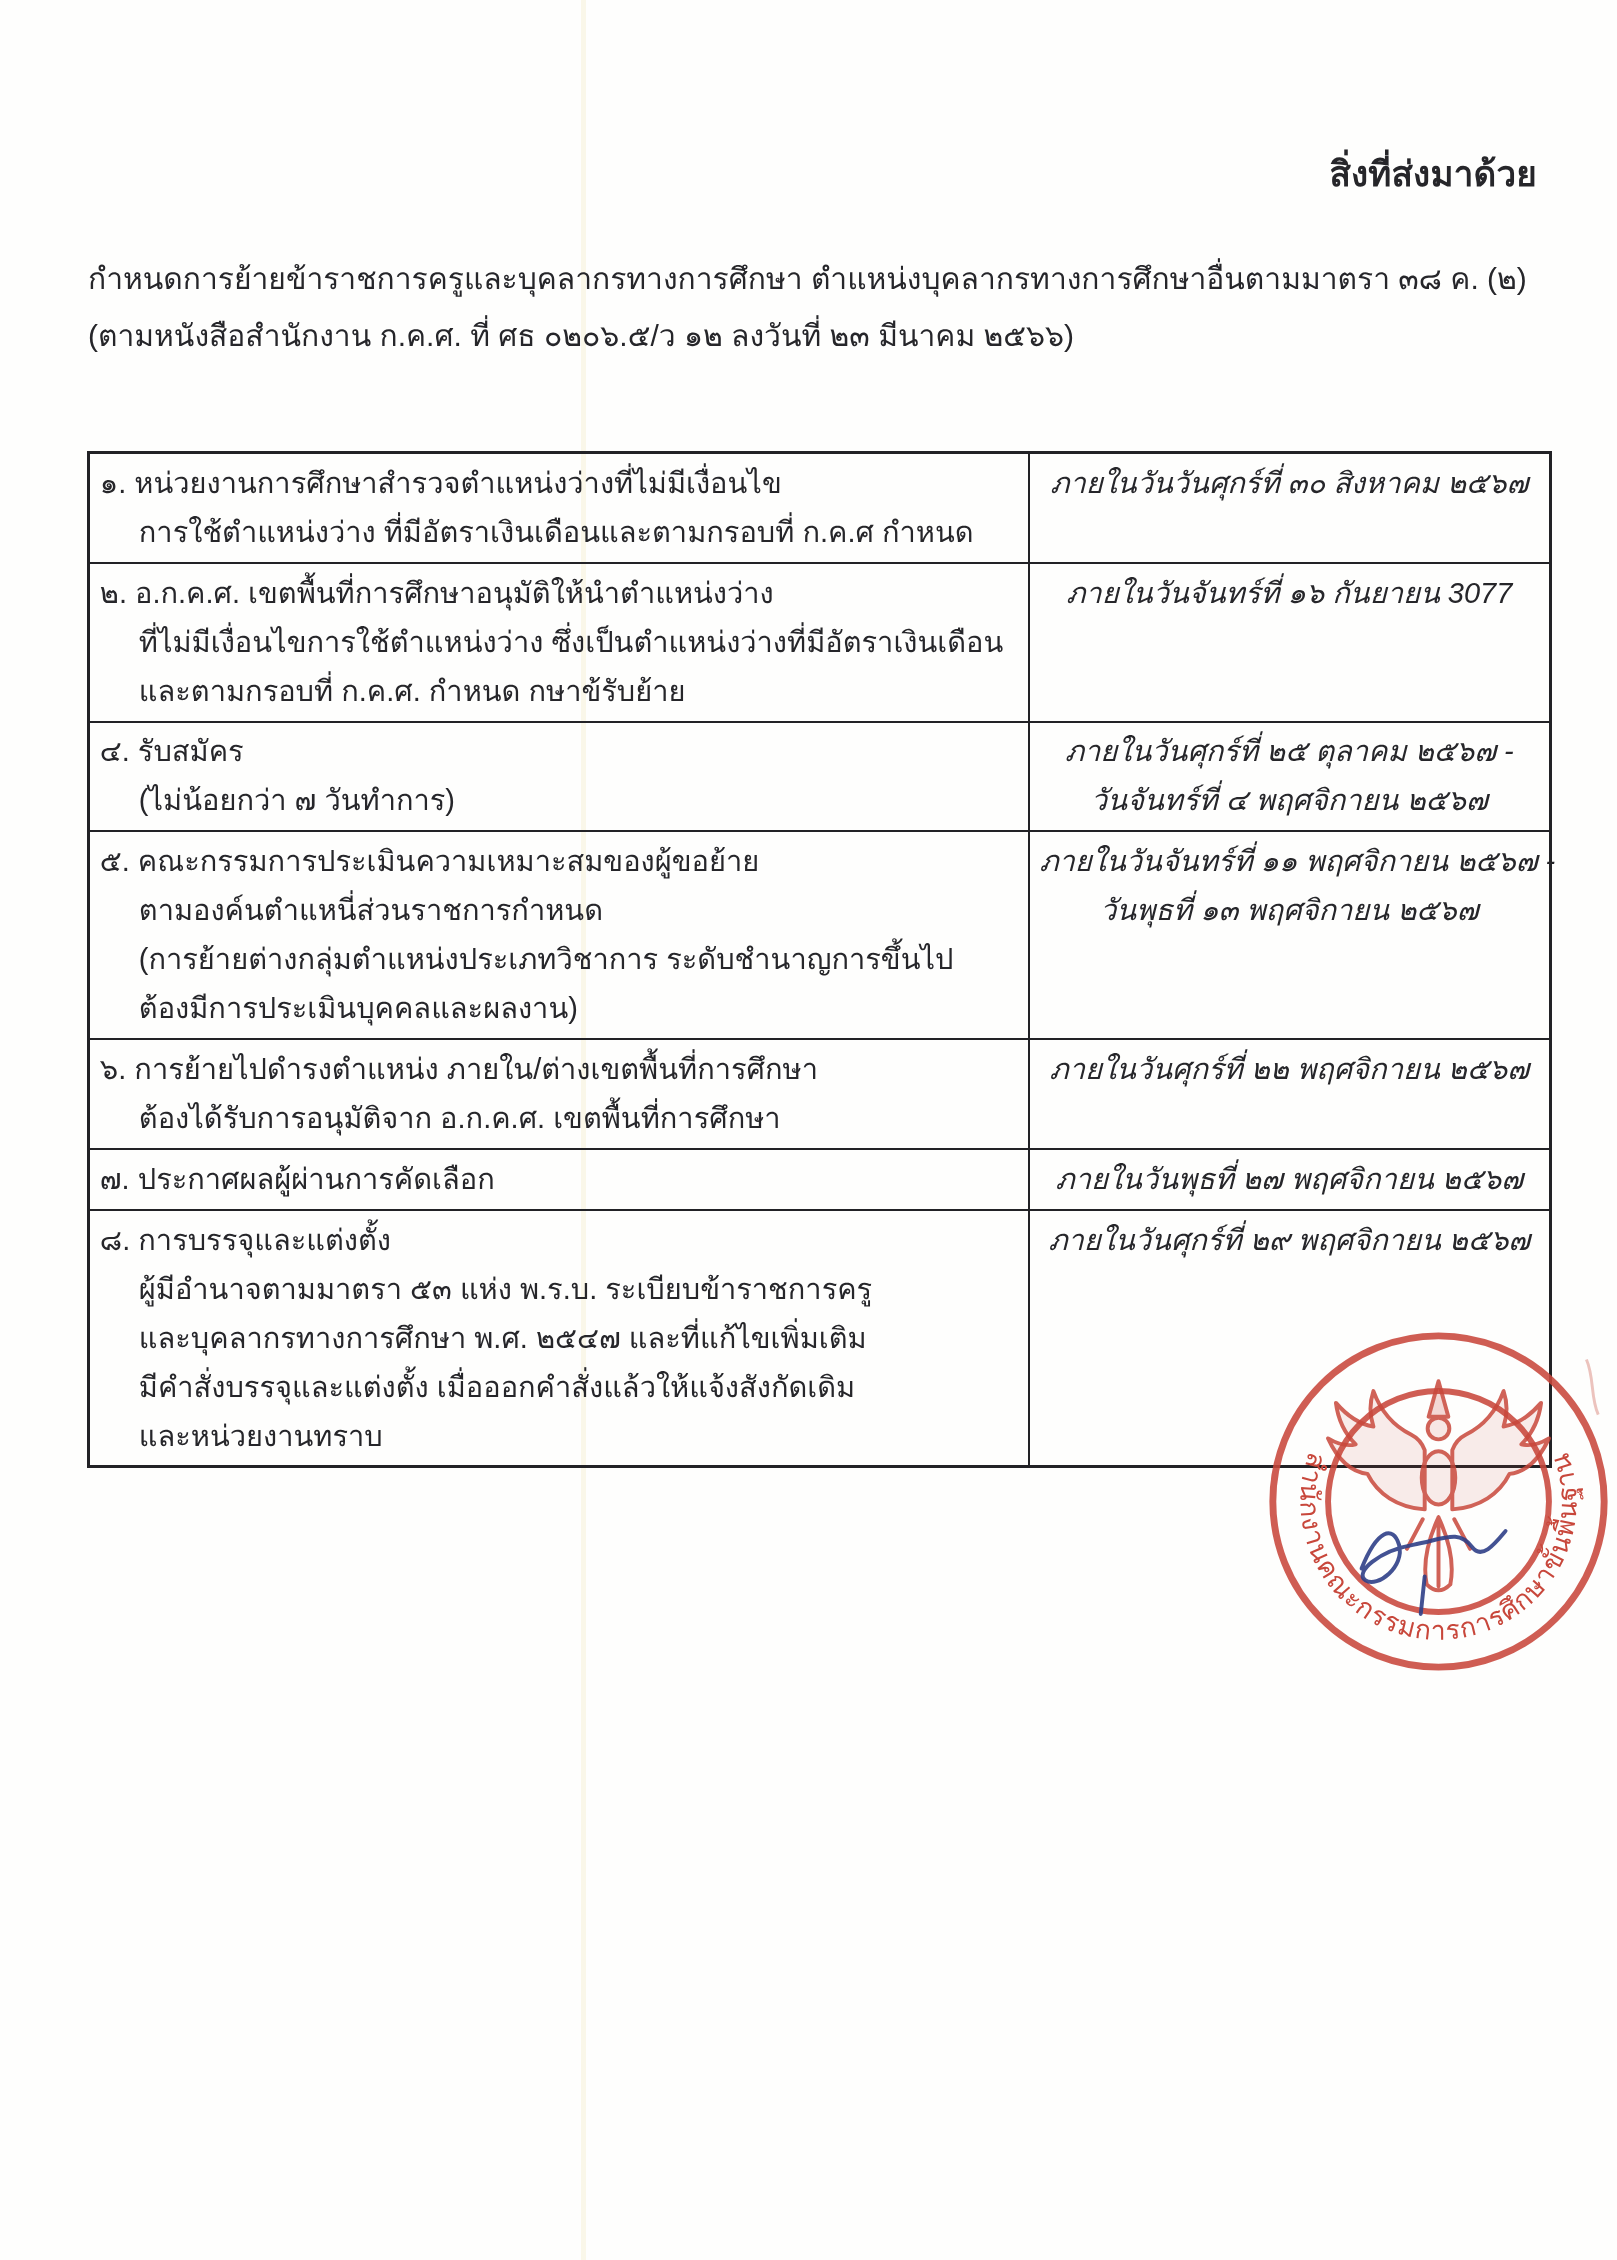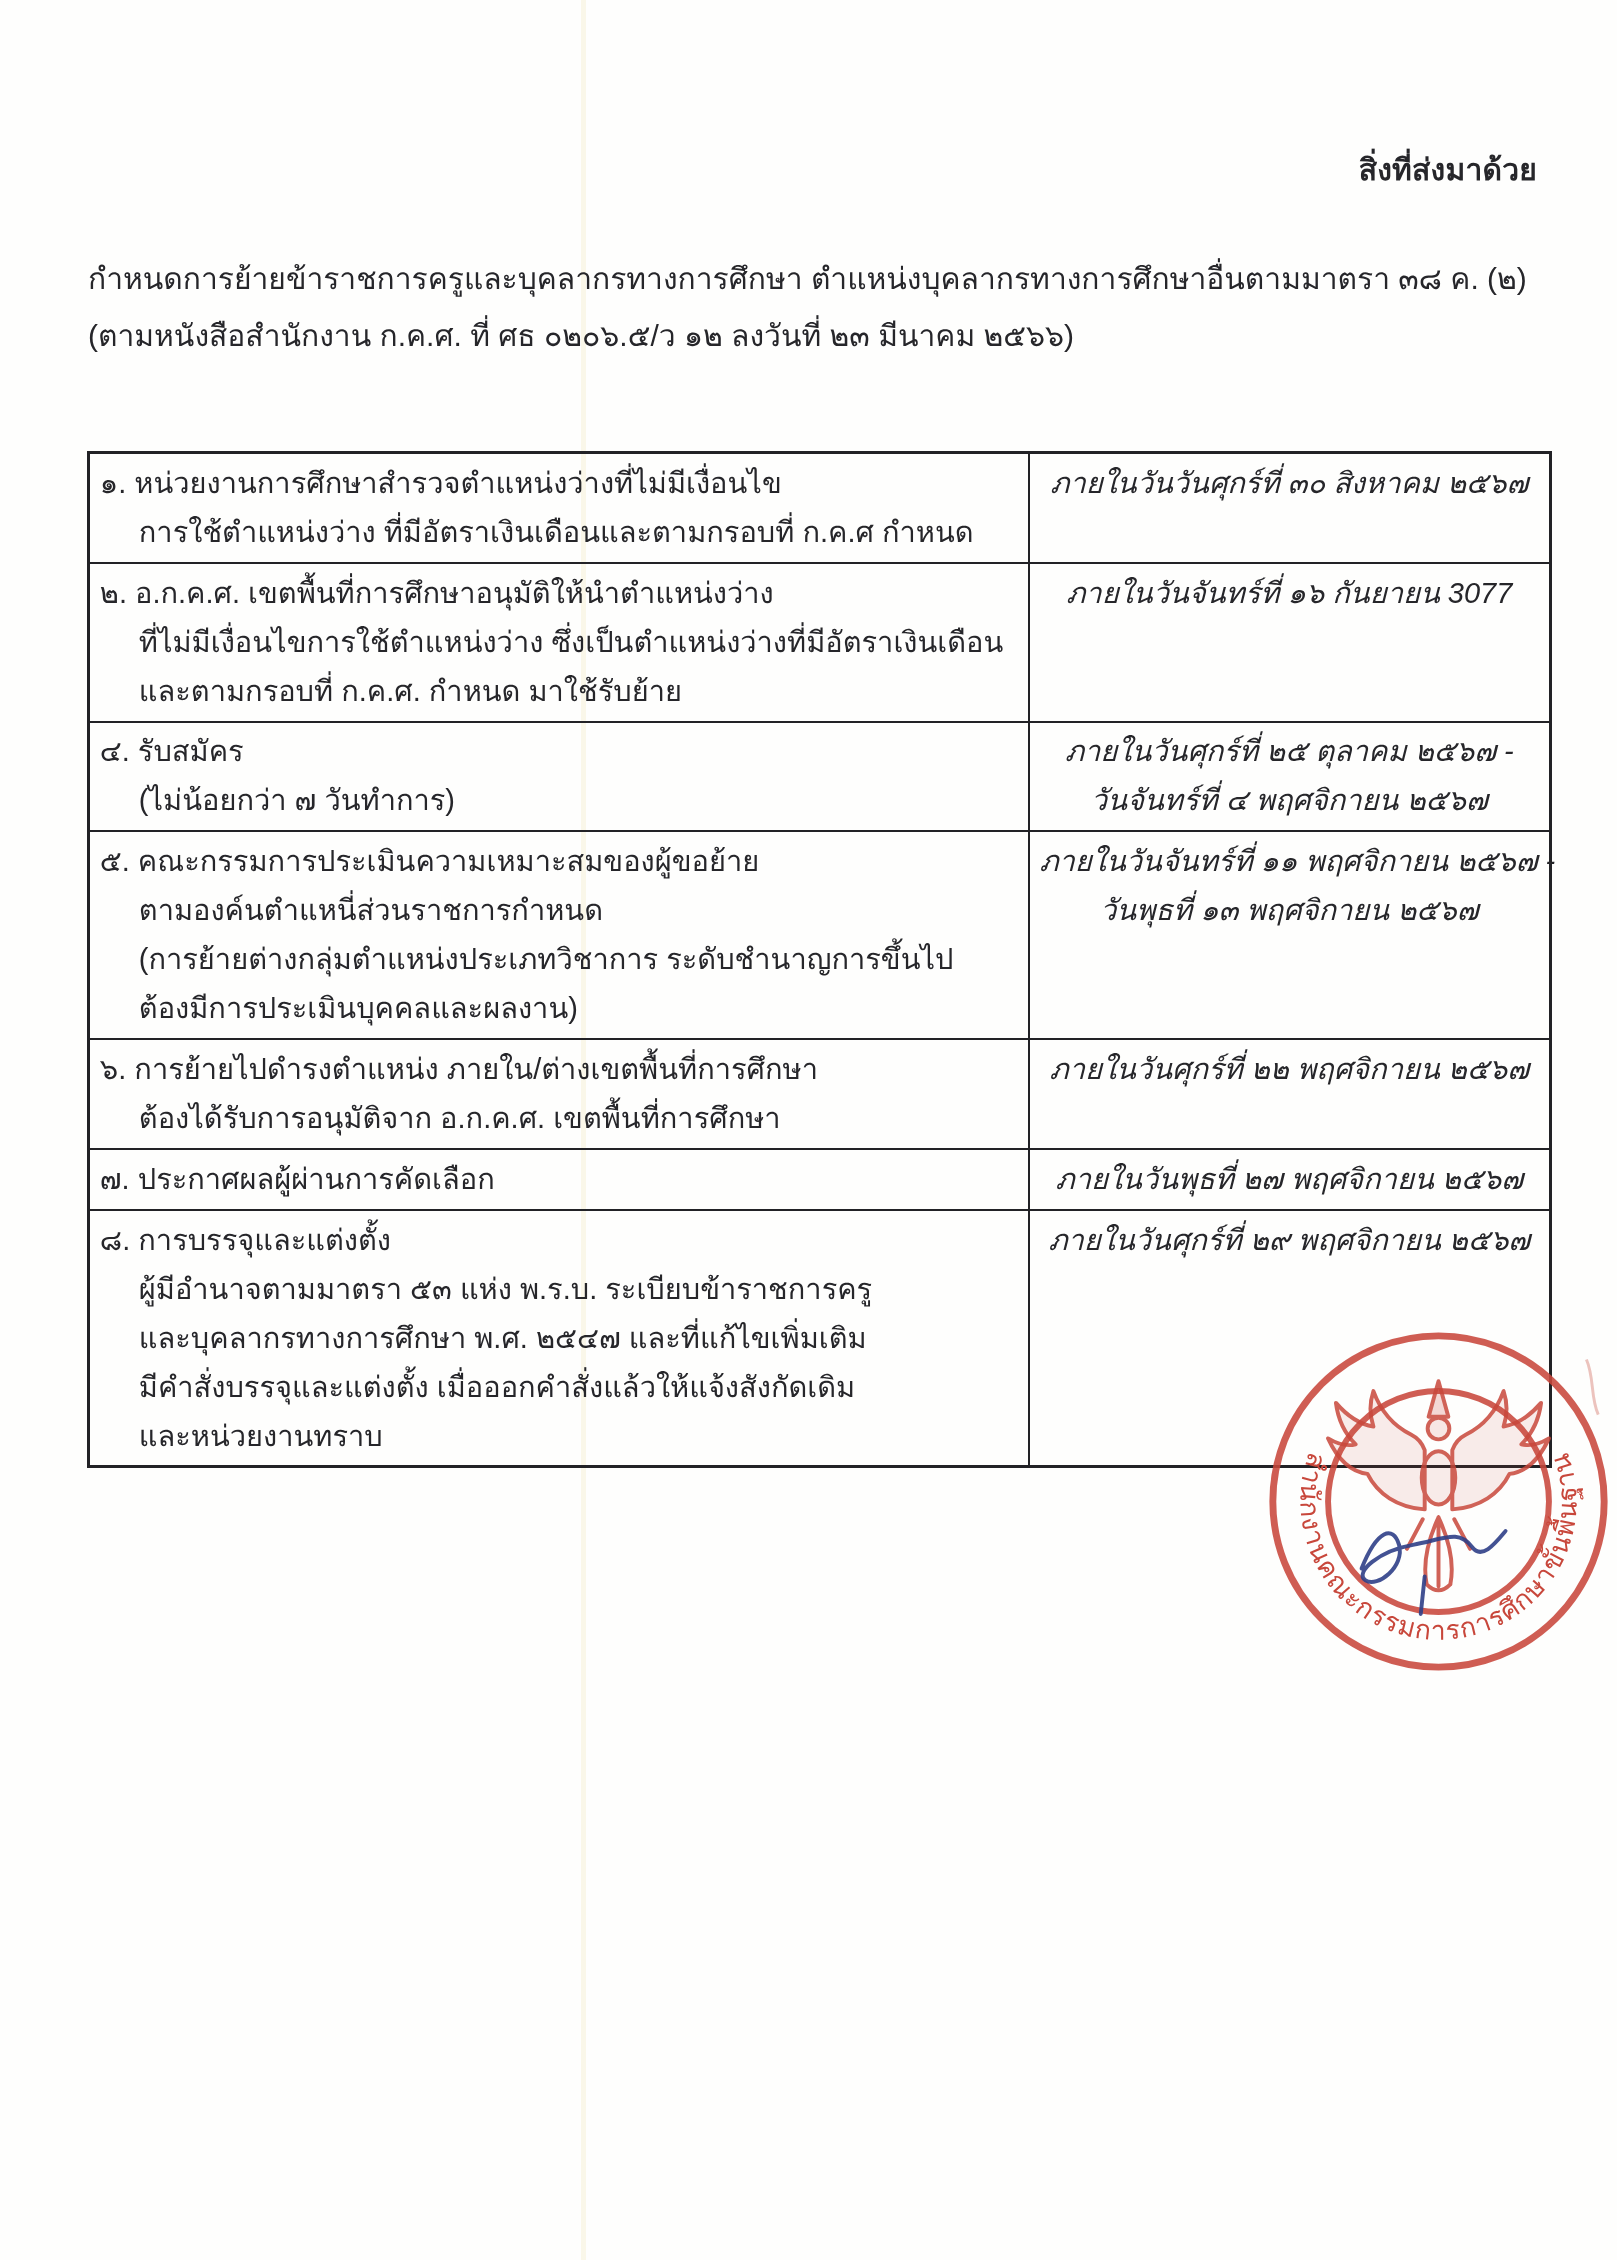--- a/index.html
+++ b/index.html
@@ -9,21 +9,21 @@
     font-family:"Liberation Sans",sans-serif;
     color:#26262a;
     overflow:hidden;
   }
   .scan-artifact{
     position:absolute;left:581px;top:0;width:4.9px;height:2261px;
     background:#f6f1d8;opacity:.55;pointer-events:none;
   }
   .attachment-label{
     position:absolute;top:146px;right:81px;
-    font-size:30px;font-weight:600;letter-spacing:0.2px;
+    font-size:35px;font-weight:600;letter-spacing:0.2px;
   }
   .title-block{
     position:absolute;left:88px;top:250px;width:1463px;
     text-align:left;font-size:30px;line-height:57px;
   }
   .doc-table{
     position:absolute;left:88px;top:452px;width:1463px;
     border-collapse:collapse;table-layout:fixed;
   }
   .doc-table td{
@@ -63,21 +63,21 @@
           <div class="cell-line cont">การใช้ตำแหน่งว่าง ที่มีอัตราเงินเดือนและตามกรอบที่ ก.ค.ศ กำหนด</div>
         </td>
         <td class="deadline-cell">
           <div class="cell-line">ภายในวันวันศุกร์ที่ ๓๐ สิงหาคม ๒๕๖๗</div>
         </td>
       </tr>
       <tr>
         <td class="activity-cell">
           <div class="cell-line">๒. อ.ก.ค.ศ. เขตพื้นที่การศึกษาอนุมัติให้นำตำแหน่งว่าง</div>
           <div class="cell-line cont">ที่ไม่มีเงื่อนไขการใช้ตำแหน่งว่าง ซึ่งเป็นตำแหน่งว่างที่มีอัตราเงินเดือน</div>
-          <div class="cell-line cont">และตามกรอบที่ ก.ค.ศ. กำหนด มาใช้รับย้าย</div>
+          <div class="cell-line cont">และตามกรอบที่ ก.ค.ศ. กำหนด กษาข้รับย้าย</div>
         </td>
         <td class="deadline-cell">
           <div class="cell-line">ภายในวันจันทร์ที่ ๑๖ กันยายน 3077</div>
         </td>
       </tr>
       <tr>
         <td class="activity-cell">
           <div class="cell-line">๔. รับสมัคร</div>
           <div class="cell-line cont">(ไม่น้อยกว่า ๗ วันทำการ)</div>
         </td>

